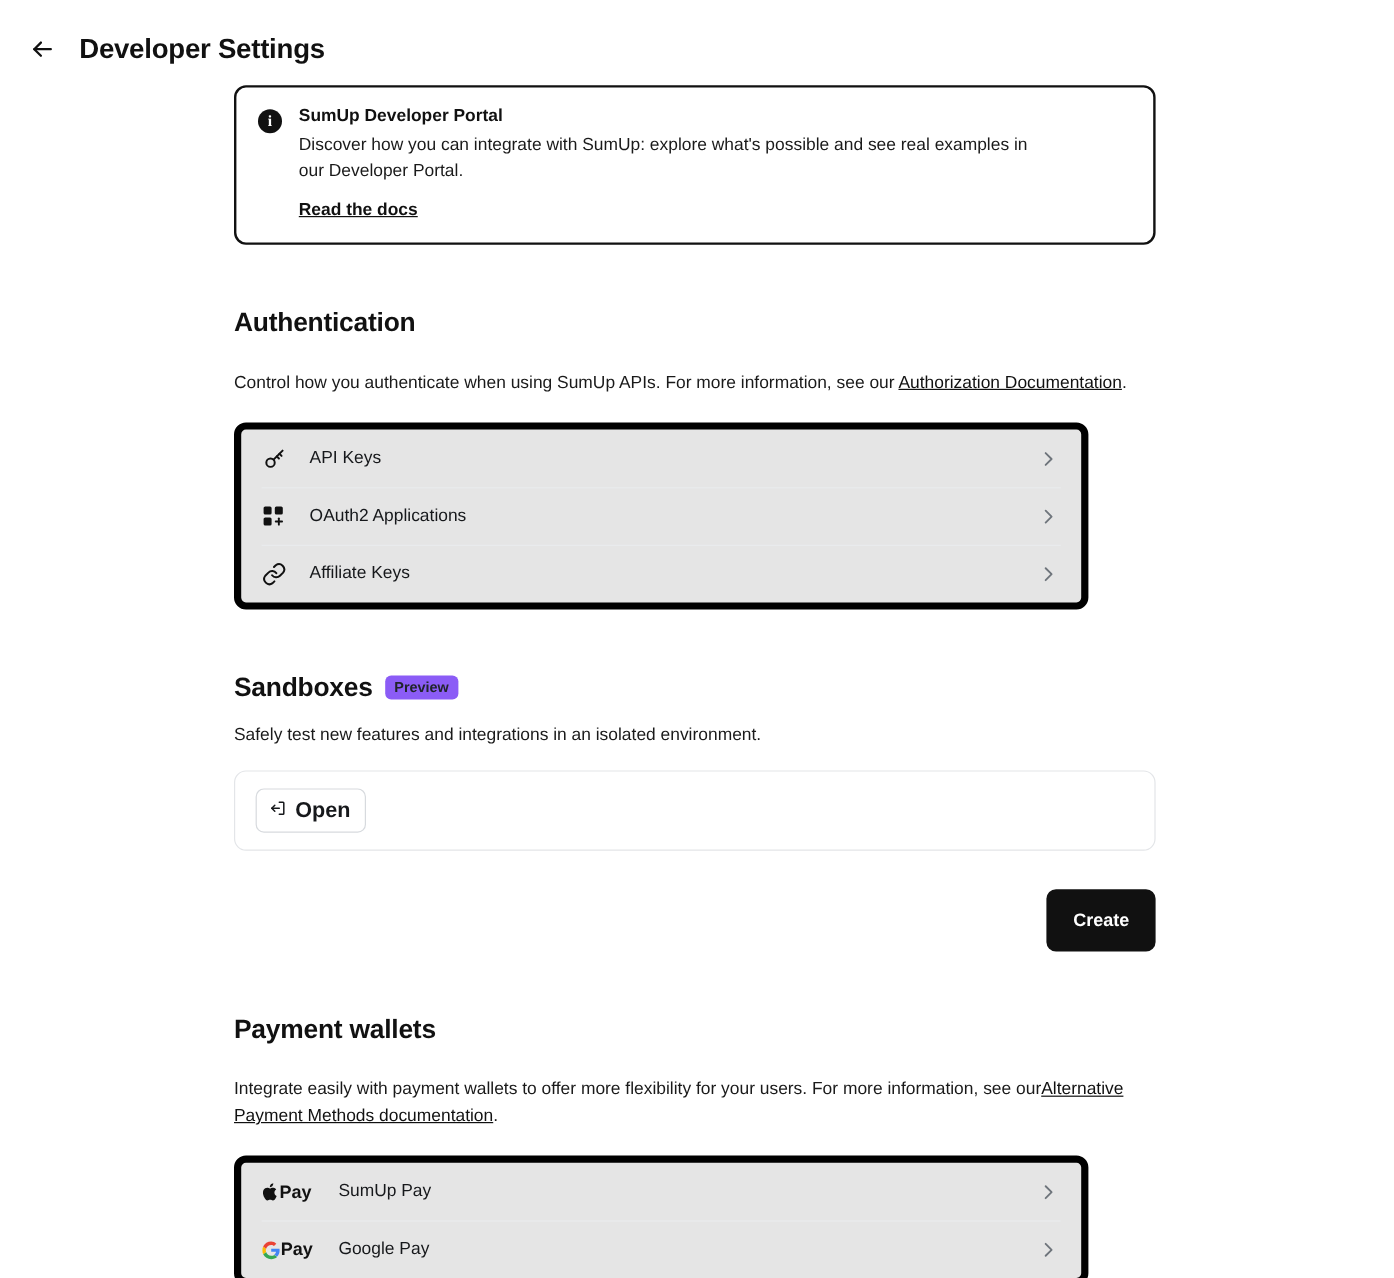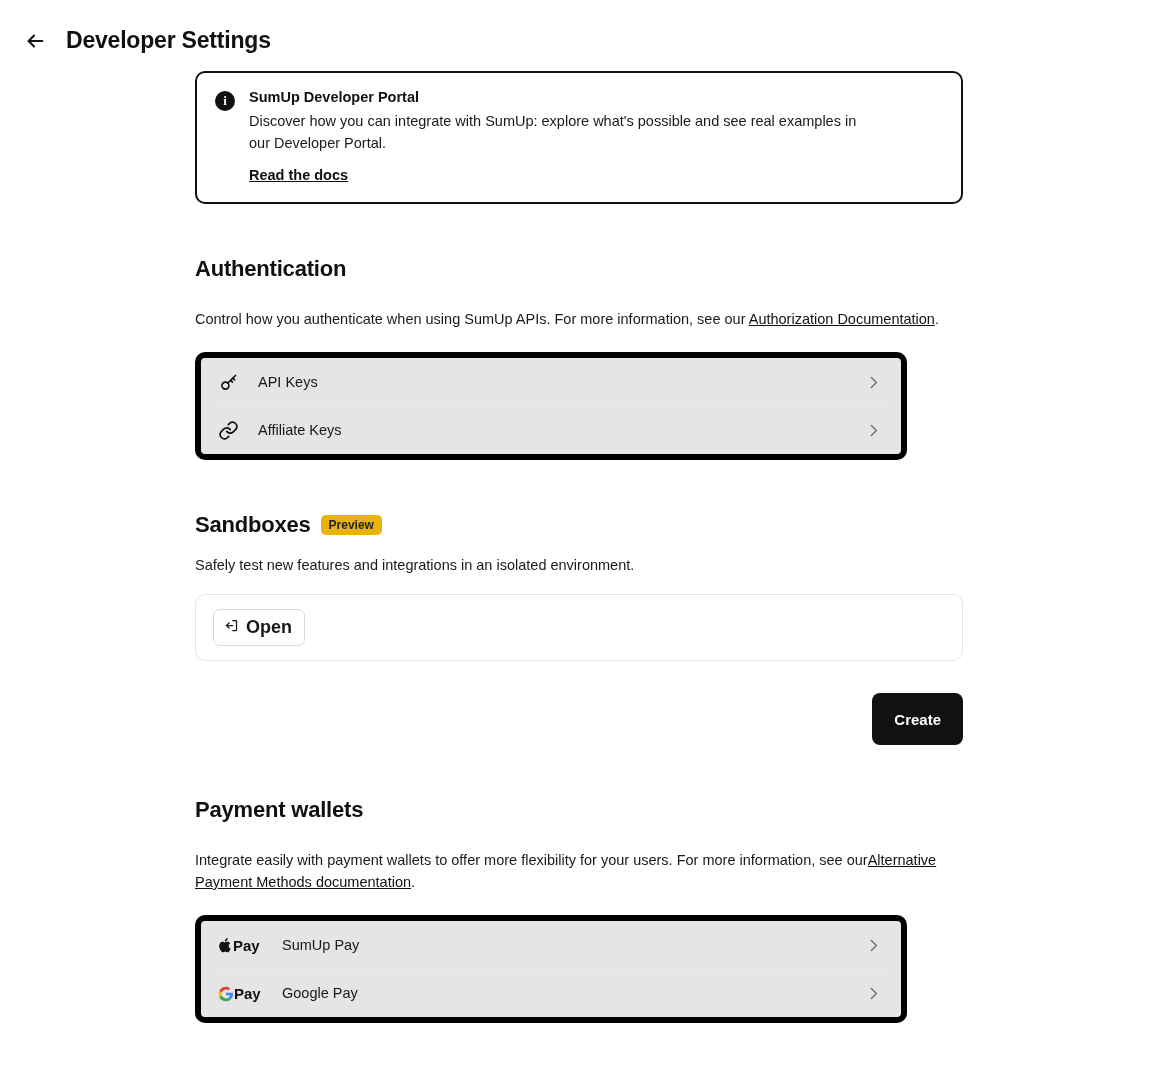--- a/index.html
+++ b/index.html
@@ -89,21 +89,21 @@
     font-weight: bold;
     color: #111;
     letter-spacing: -0.2px;
   }
   .section-title-row {
     display: flex;
     align-items: center;
     gap: 10px;
   }
   .badge {
-    background: #eab308;
+    background: #8b5cf6;
     color: #20242a;
     font-size: 12px;
     font-weight: bold;
     border-radius: 5px;
     padding: 4px 8px;
     line-height: 1;
   }
   .section-desc {
     font-size: 14.5px;
     line-height: 22px;
@@ -292,20 +292,37 @@
           </svg>
         </span>
         <span class="row-label">API Keys</span>
         <span class="chevron">
           <svg width="17" height="17" viewBox="0 0 24 24" fill="none" stroke="currentColor" stroke-width="2.2" stroke-linecap="round" stroke-linejoin="round">
               <polyline points="9 5 16 12 9 19"></polyline>
             </svg>
         </span>
       </div>
 
+      <div class="row">
+        <span class="row-icon">
+          <svg width="20" height="20" viewBox="0 0 24 24" fill="currentColor">
+            <rect x="2" y="2.5" width="8" height="8" rx="1.6"></rect>
+            <rect x="13.2" y="2.5" width="8" height="8" rx="1.6"></rect>
+            <rect x="2" y="13.5" width="8" height="8" rx="1.6"></rect>
+            <rect x="16.3" y="13.4" width="1.9" height="8.2" rx="0.9"></rect>
+            <rect x="13.2" y="16.6" width="8.2" height="1.9" rx="0.9"></rect>
+          </svg>
+        </span>
+        <span class="row-label">OAuth2 Applications</span>
+        <span class="chevron">
+          <svg width="17" height="17" viewBox="0 0 24 24" fill="none" stroke="currentColor" stroke-width="2.2" stroke-linecap="round" stroke-linejoin="round">
+              <polyline points="9 5 16 12 9 19"></polyline>
+            </svg>
+        </span>
+      </div>
 
       <div class="row">
         <span class="row-icon">
           <svg width="21" height="21" viewBox="0 0 24 24" fill="none" stroke="currentColor" stroke-width="1.9" stroke-linecap="round" stroke-linejoin="round">
             <path d="M10 13a5 5 0 0 0 7.5.5l3-3a5 5 0 0 0-7-7l-1.7 1.7"></path>
             <path d="M14 11a5 5 0 0 0-7.5-.5l-3 3a5 5 0 0 0 7 7l1.7-1.7"></path>
           </svg>
         </span>
         <span class="row-label">Affiliate Keys</span>
         <span class="chevron">

